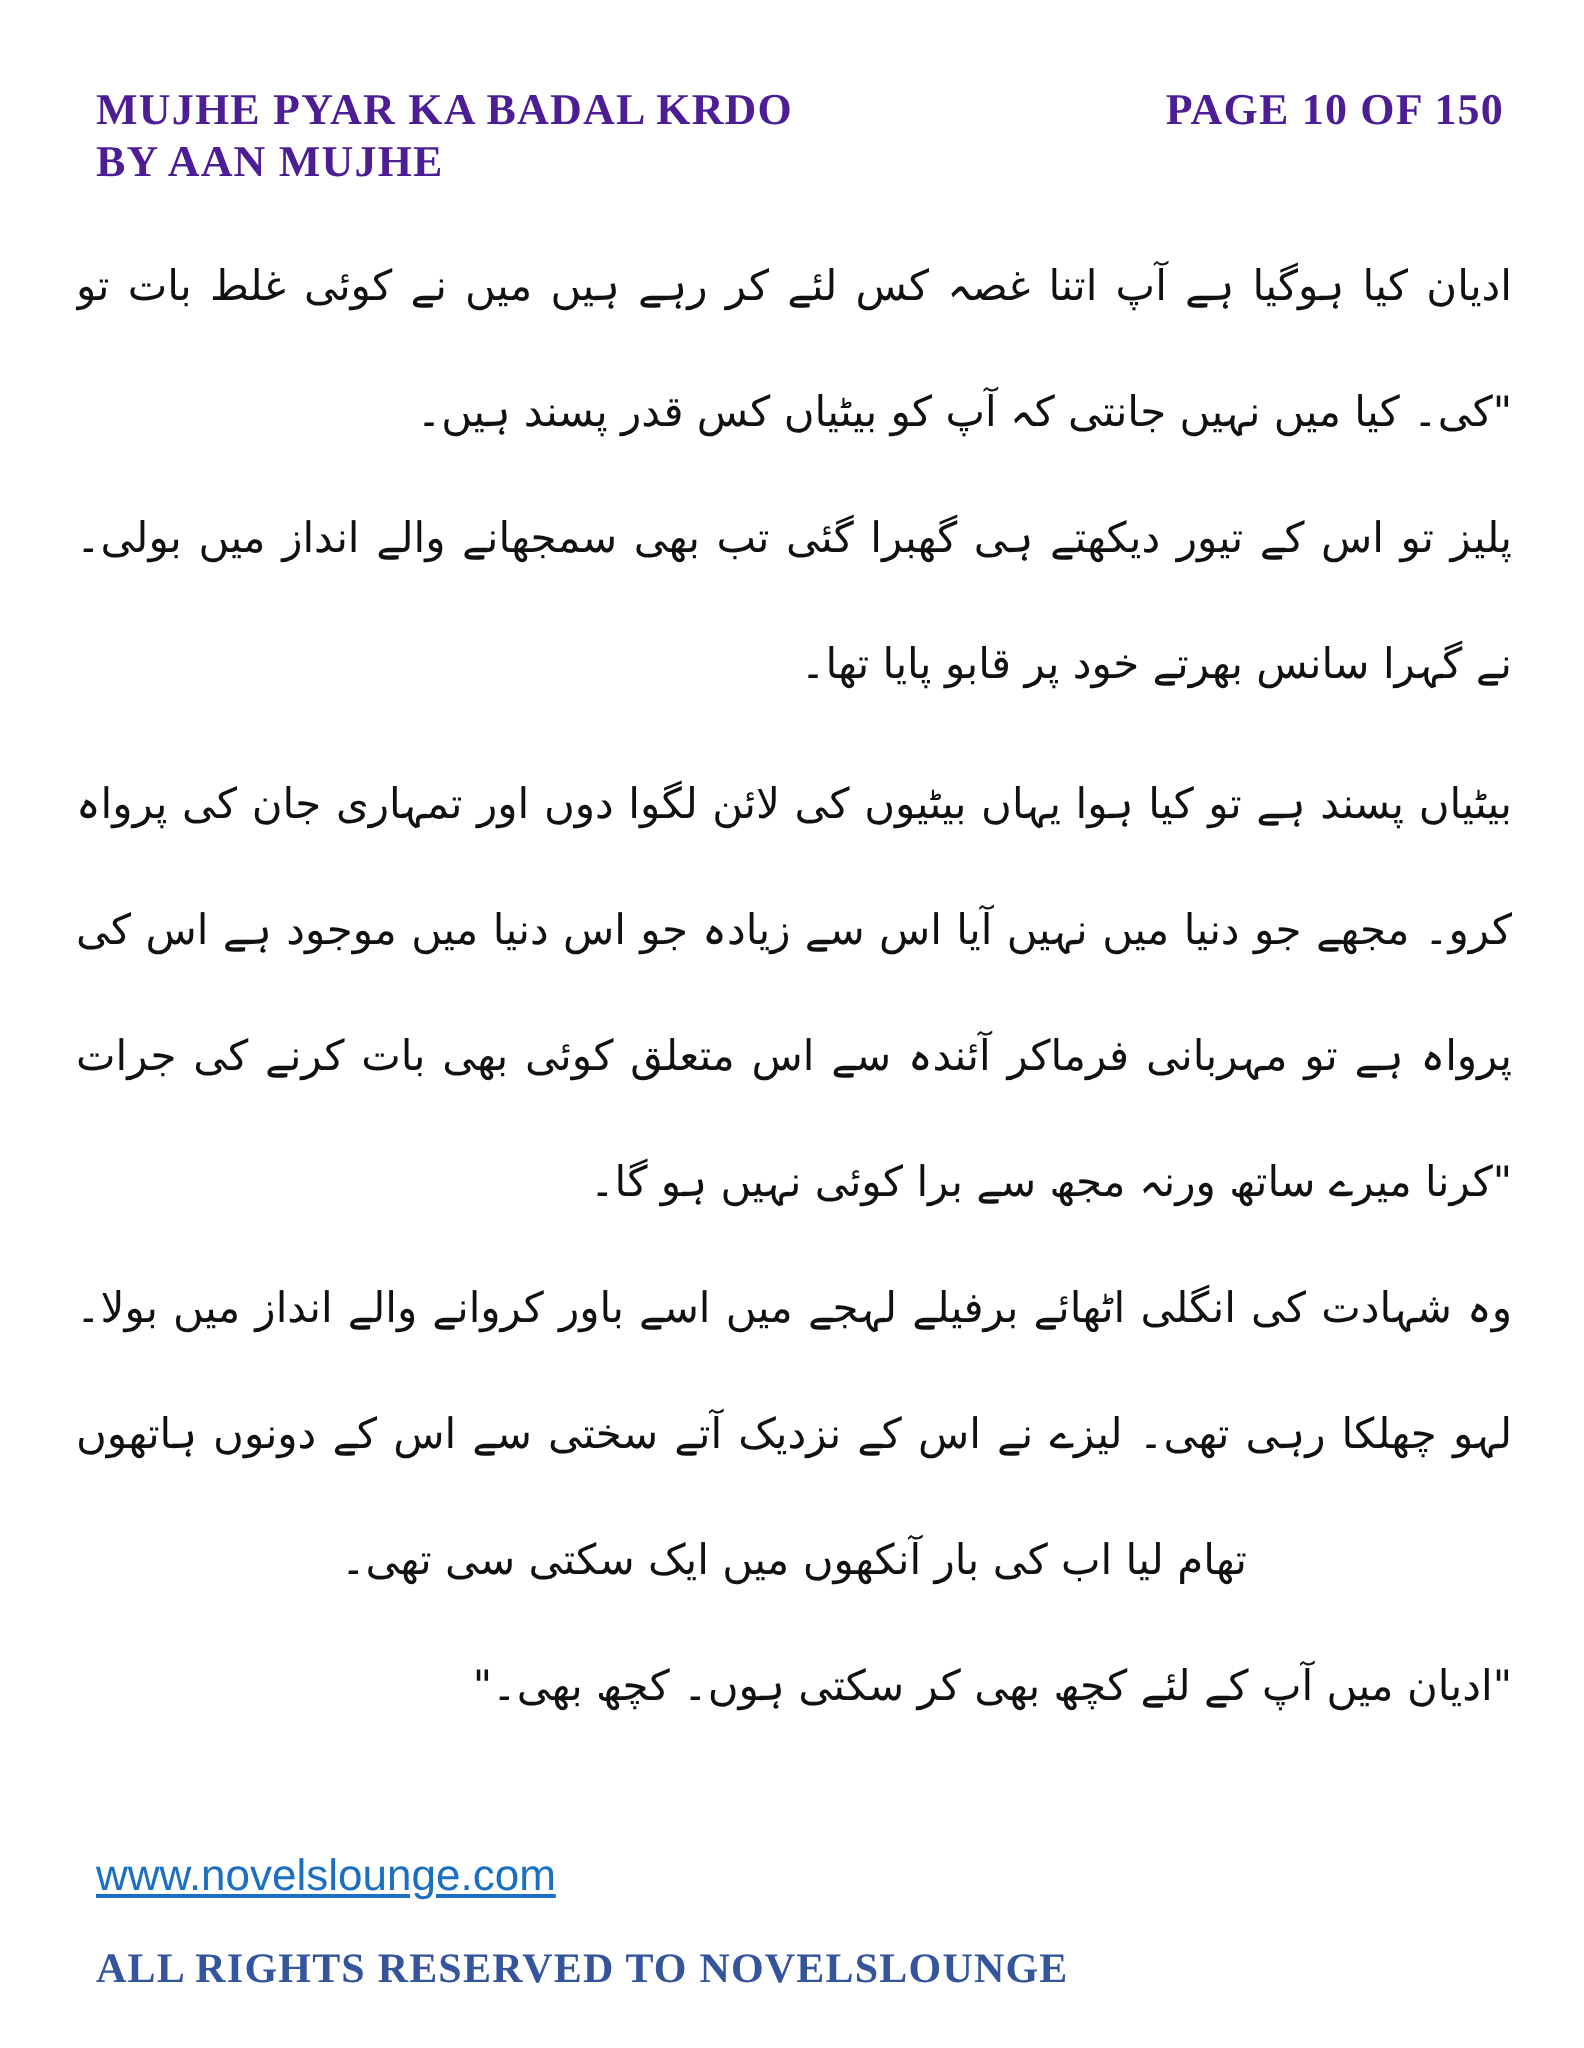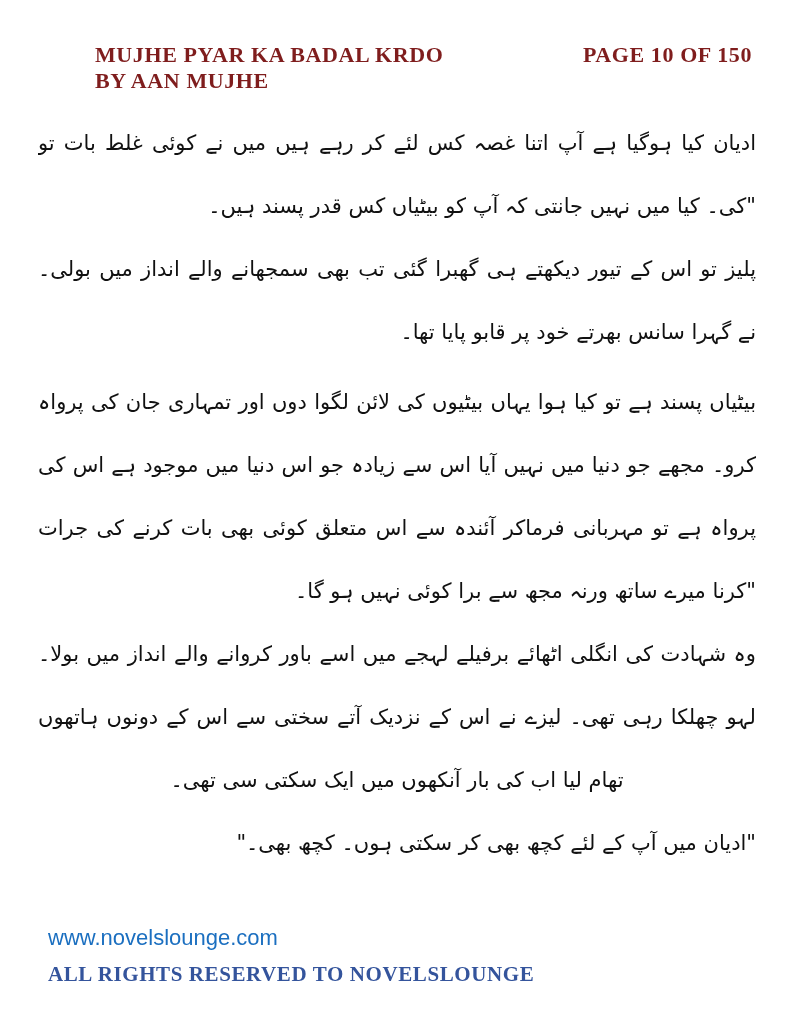--- a/index.html
+++ b/index.html
@@ -18,24 +18,23 @@
     display: flex;
     justify-content: space-between;
     align-items: flex-start;
   }
   .hdr-left { display: flex; flex-direction: column; }
   .hdr-title, .hdr-author, .hdr-page {
     font-family: "Liberation Serif", serif;
     font-weight: bold;
     font-size: 22px;
     line-height: 26px;
-    color: #7f1d1d;
+    color: #4c1d95;
     letter-spacing: 0.6px;
     white-space: nowrap;
-    margin-left: 47px;
   }
 
   
   .txt {
     margin: 18px 36px 0 38px;
     direction: rtl;
   }
   .ln {
     height: 63px;
     line-height: 63px;
@@ -51,24 +50,25 @@
   .pgap { margin-top: 7px; }
 
   
   .ftr { margin: 50px 40px 0 48px; }
   .site-link {
     display: inline-block;
     font-family: "Liberation Sans", sans-serif;
     font-size: 22px;
     line-height: 26px;
     color: #1b6fc0;
+    text-decoration: underline;
     cursor: pointer;
   }
   .rights {
-    margin-top: 10px;
+    margin-top: 20px;
     font-family: "Liberation Serif", serif;
     font-weight: bold;
     font-size: 21px;
     line-height: 26px;
     color: #34549c;
     letter-spacing: 0.6px;
   }
 </style>
 </head>
 <body>

